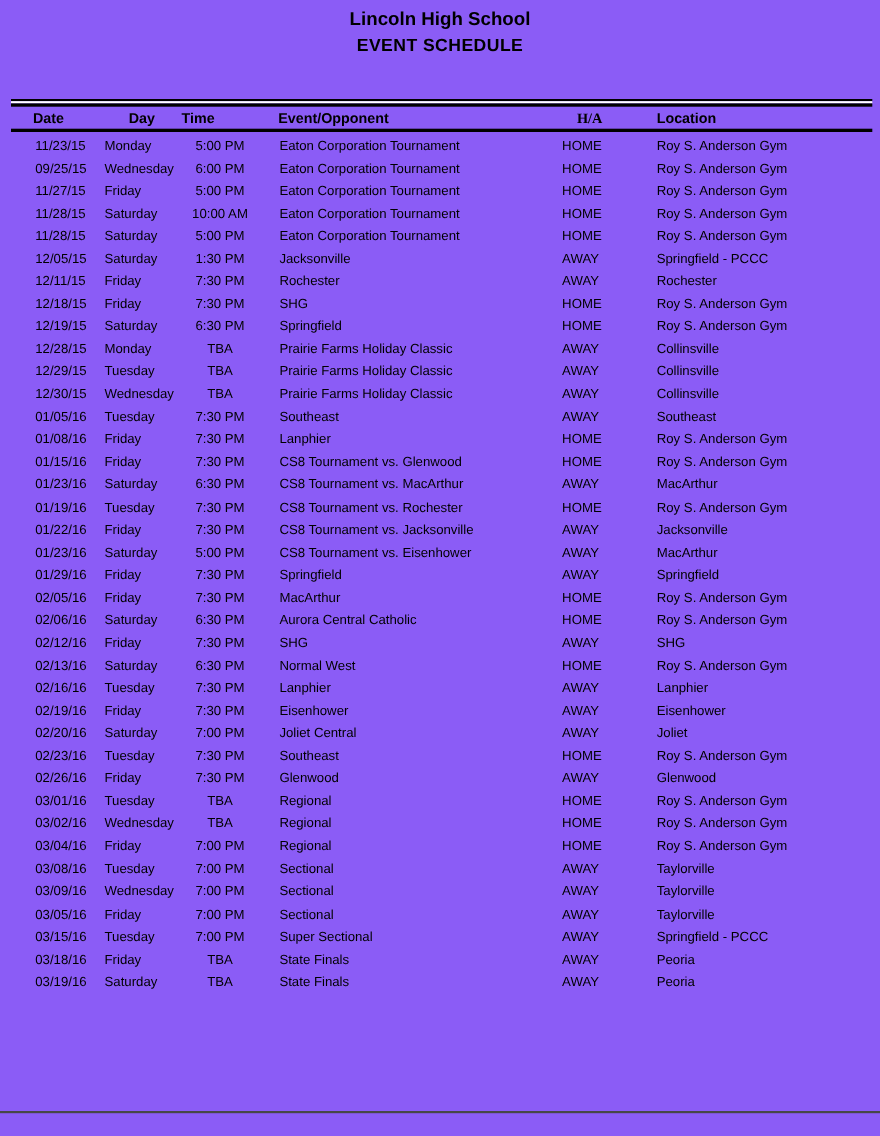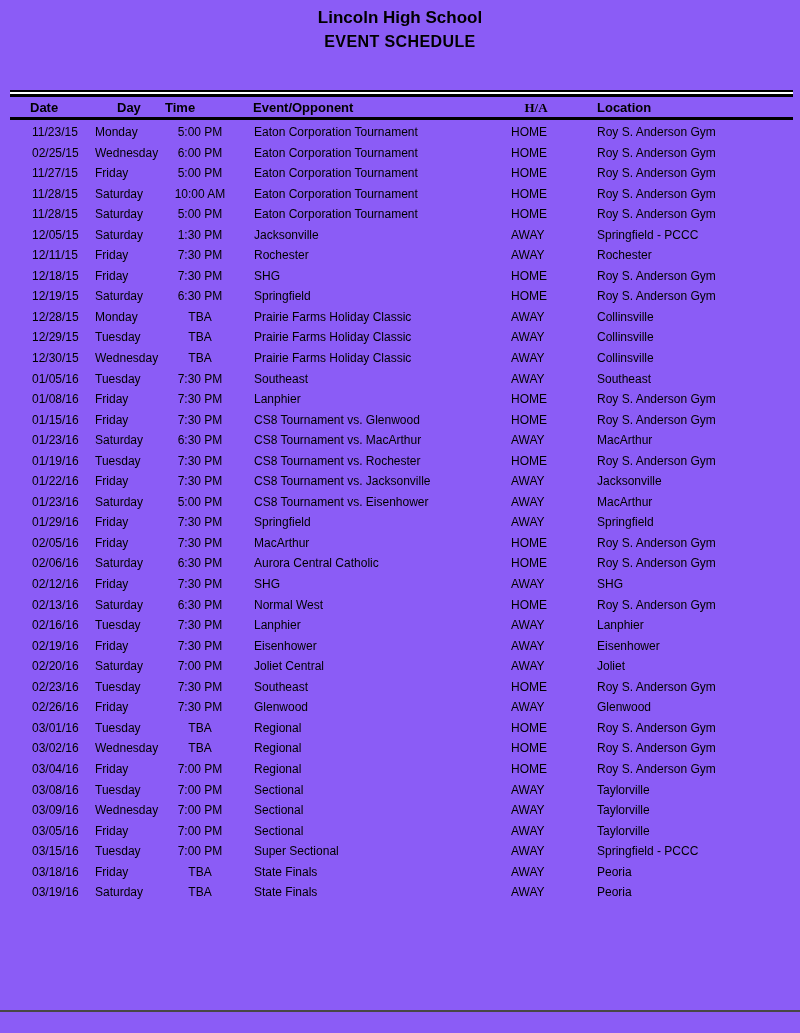--- a/index.html
+++ b/index.html
@@ -77,21 +77,21 @@
   <div class="rows">
       <div class="row">
         <span class="cell c-date">11/23/15</span>
         <span class="cell c-day">Monday</span>
         <span class="cell c-time">5:00 PM</span>
         <span class="cell c-event">Eaton Corporation Tournament</span>
         <span class="cell c-ha">HOME</span>
         <span class="cell c-loc">Roy S. Anderson Gym</span>
       </div>
       <div class="row">
-        <span class="cell c-date">02/25/15</span>
+        <span class="cell c-date">09/25/15</span>
         <span class="cell c-day">Wednesday</span>
         <span class="cell c-time">6:00 PM</span>
         <span class="cell c-event">Eaton Corporation Tournament</span>
         <span class="cell c-ha">HOME</span>
         <span class="cell c-loc">Roy S. Anderson Gym</span>
       </div>
       <div class="row">
         <span class="cell c-date">11/27/15</span>
         <span class="cell c-day">Friday</span>
         <span class="cell c-time">5:00 PM</span>

